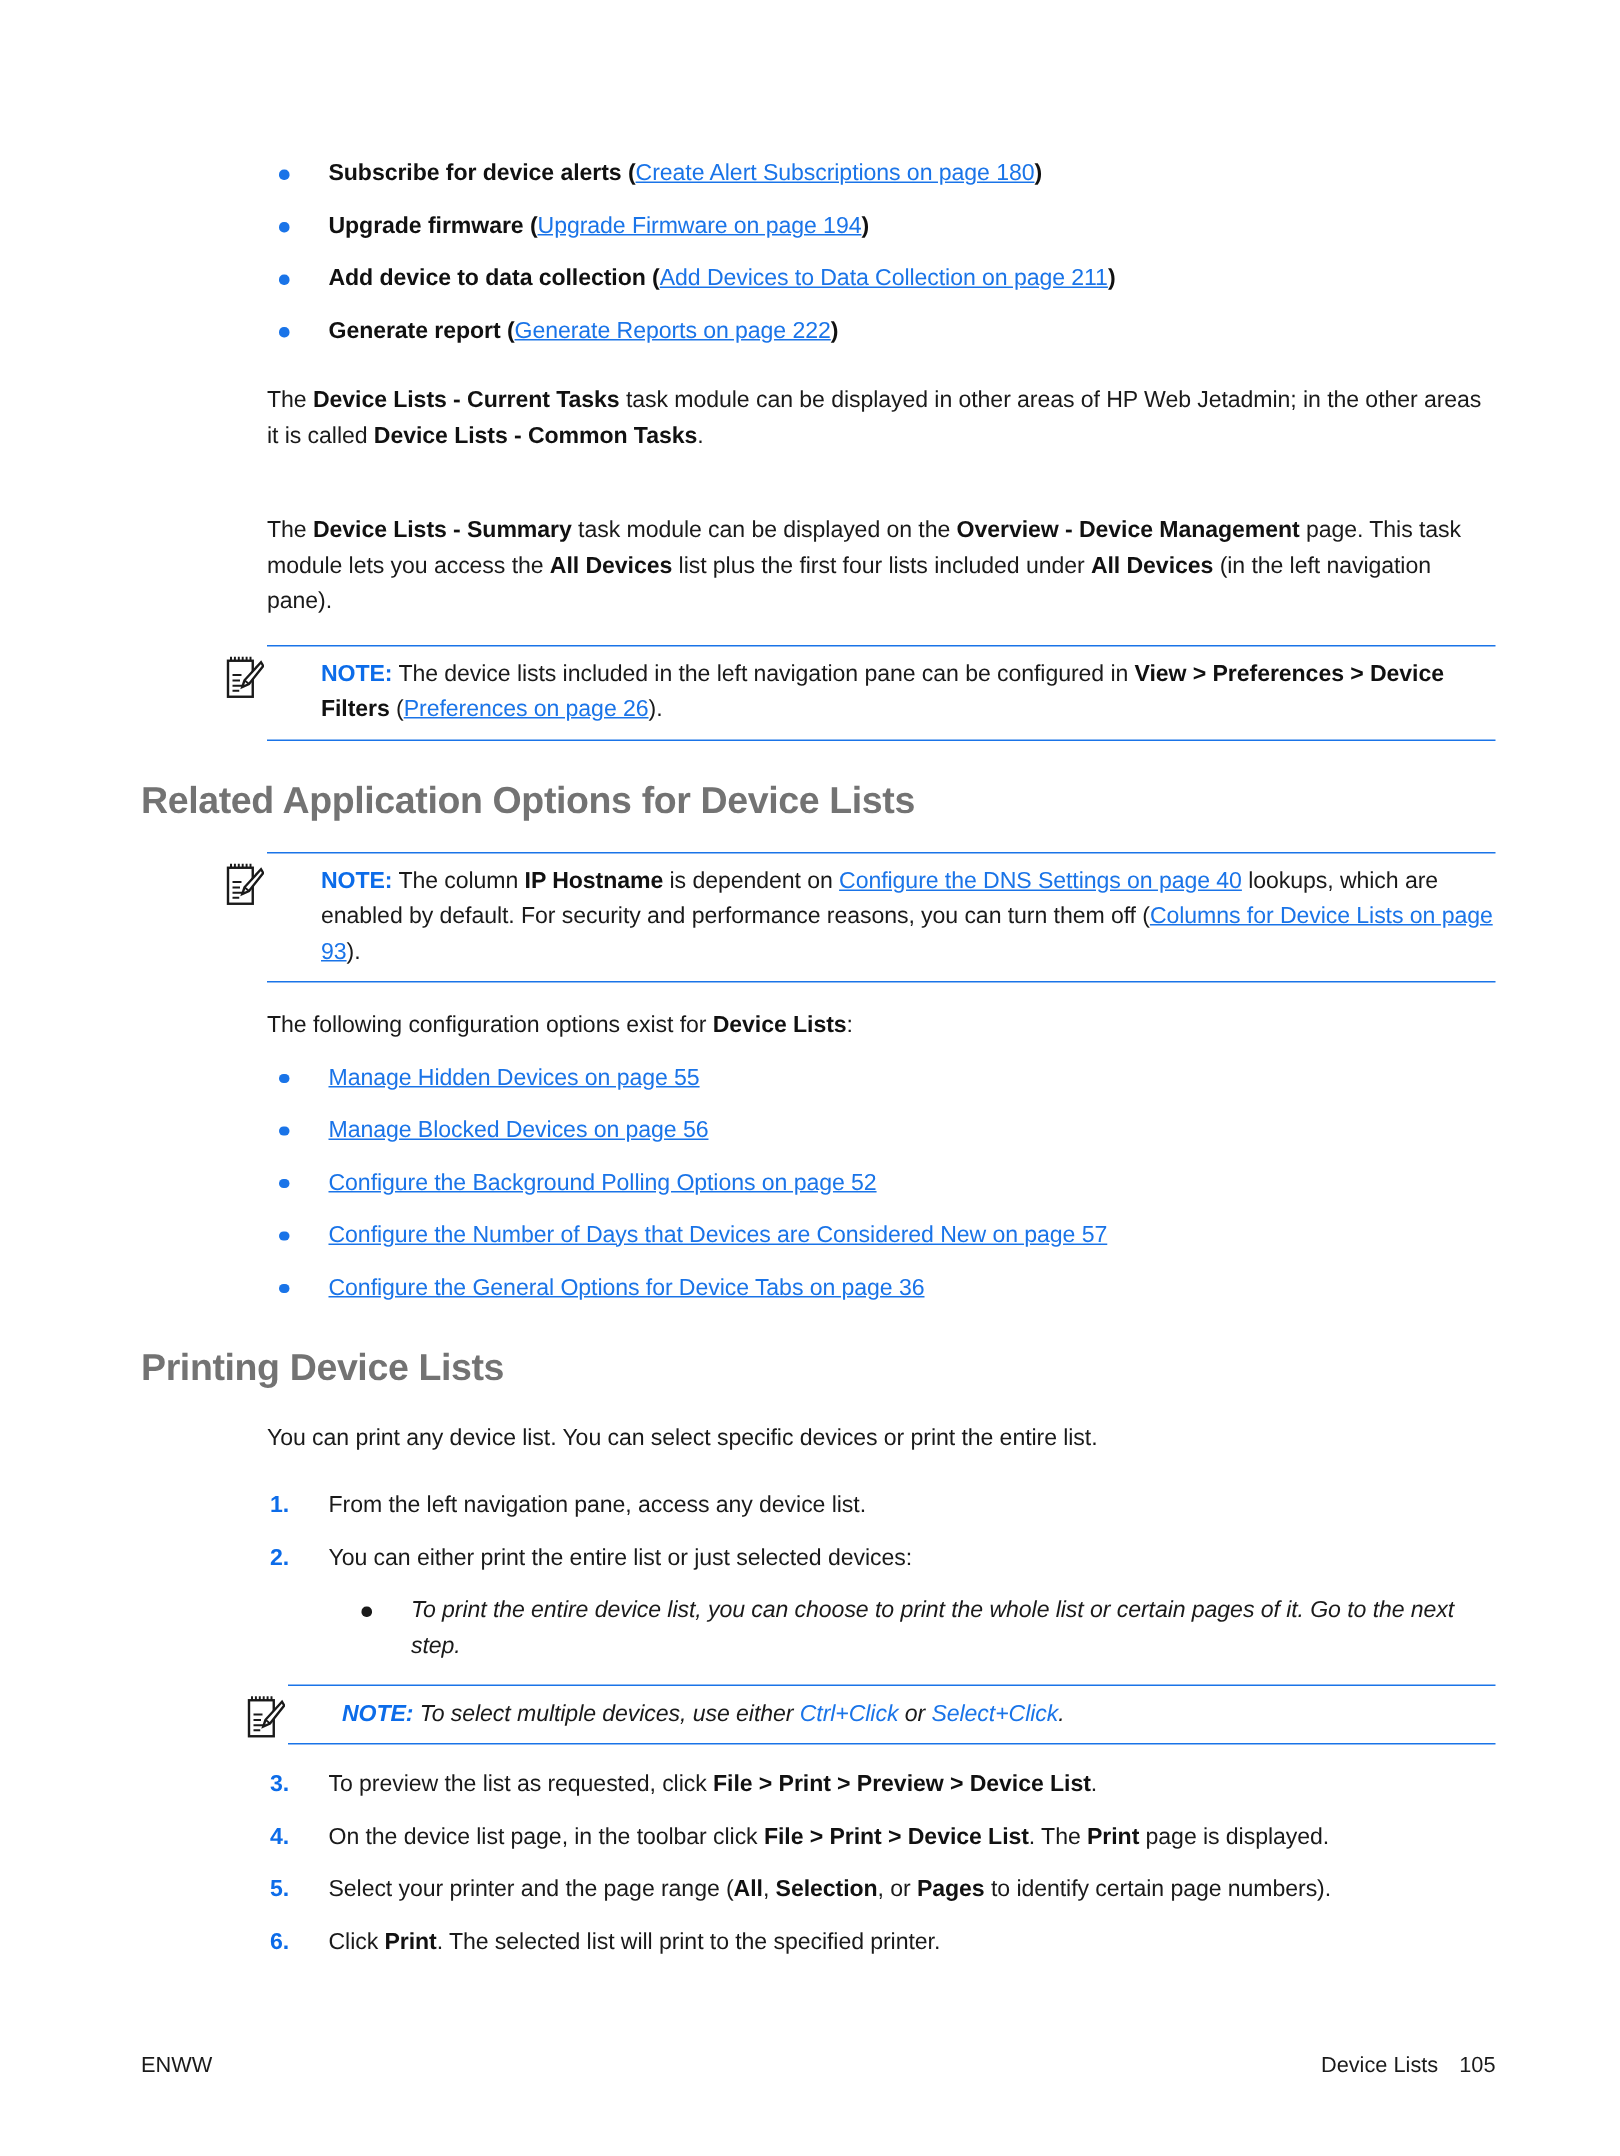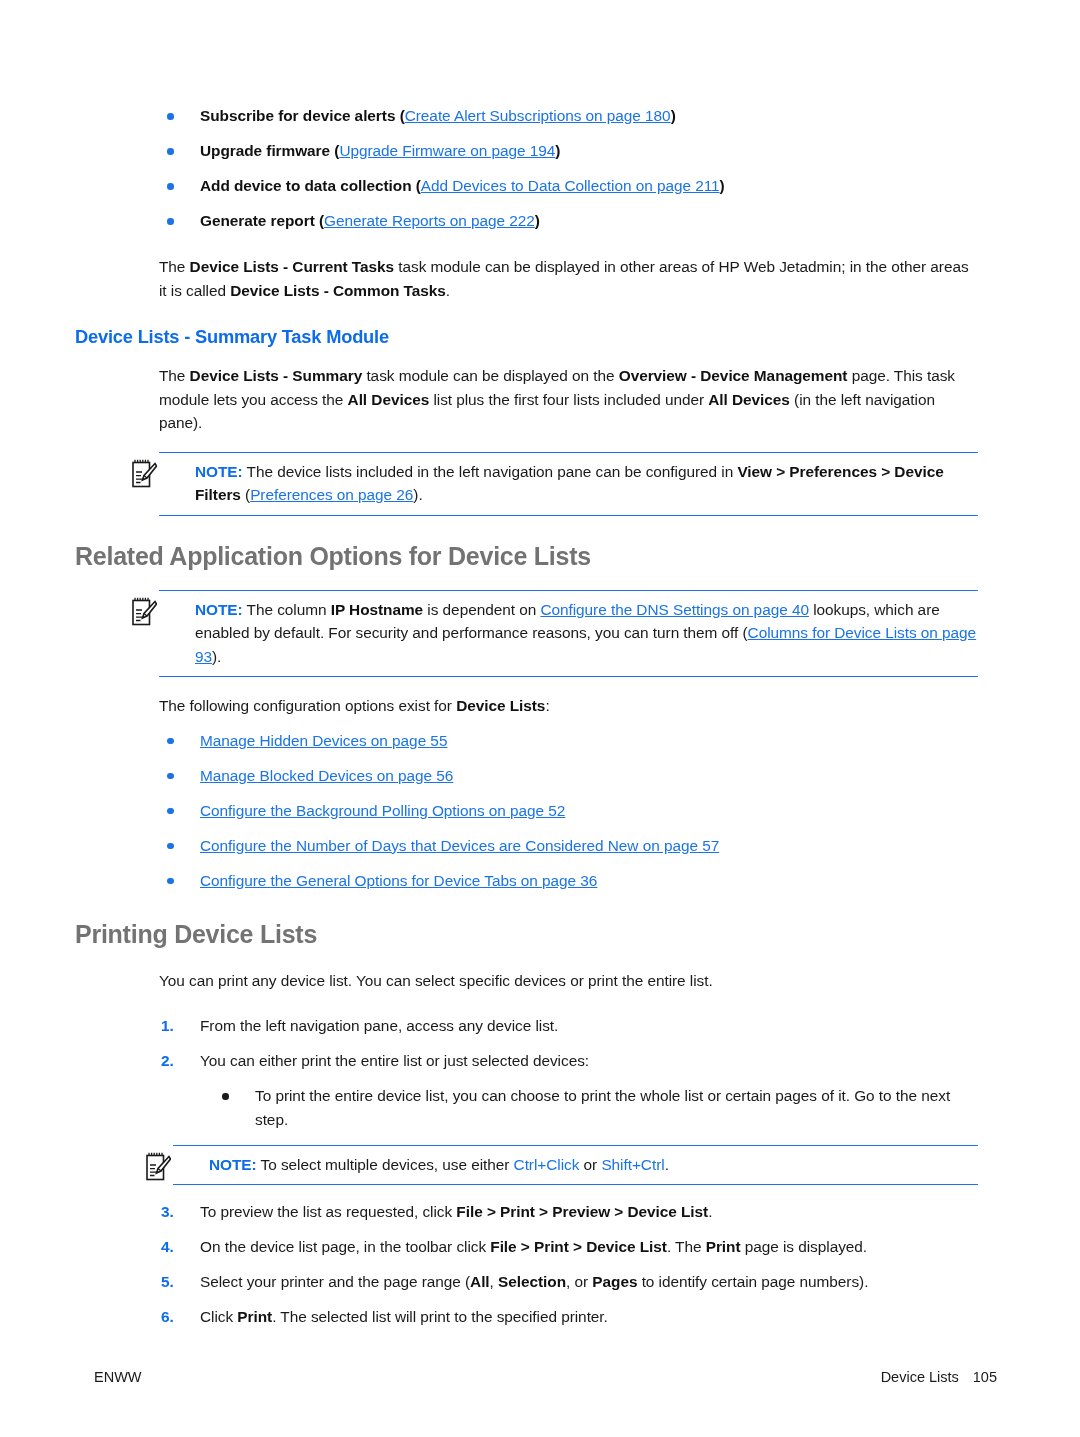--- a/index.html
+++ b/index.html
@@ -9,21 +9,21 @@
     background:#ffffff;
     font-family:"Liberation Sans", sans-serif;
     color:#1a1a1a;
     -webkit-font-smoothing:antialiased;
     position:relative;
     overflow:hidden;
   }
   .page { position:relative; width:1080px; height:1437px; padding:0; }
 
   
-  .col      { position:relative; margin-left:75px; width:903px; }
+  .col      { position:relative; margin-left:94px; width:903px; }
   .indent   { margin-left:84px; }   
   .body-txt { font-size:15.4px; line-height:23.5px; letter-spacing:-0.05px; }
 
   h1.sec {
     color:#737373;
     font-size:25px;
     font-weight:bold;
     letter-spacing:-0.25px;
     margin:0;
     padding:0;
@@ -136,21 +136,20 @@
         </li>
       </ul>
 
       <div class="gap-s"></div>
 
       <p class="para body-txt"><span>The </span><b>Device Lists - Current Tasks</b><span> task module can be displayed in other areas of HP Web Jetadmin; in the other areas it is called </span><b>Device Lists - Common Tasks</b><span>.</span></p>
     </div>
 
     <div style="height:24px;"></div>
 
-    <h2 class="sub">Device Lists - Summary Task Module</h2>
 
     <div style="height:16px;"></div>
 
     <div class="indent">
       <p class="para body-txt"><span>The </span><b>Device Lists - Summary</b><span> task module can be displayed on the </span><b>Overview - Device Management</b><span> page. This task module lets you access the </span><b>All Devices</b><span> list plus the first four lists included under </span><b>All Devices</b><span> (in the left navigation pane).</span></p>
 
       <div class="gap-m"></div>
 
       <div class="note">
         <svg class="note-ico" viewBox="0 0 26 30">
@@ -214,37 +213,37 @@
       <div class="gap-s"></div>
 
 
       <div class="gap-s"></div>
 
       <ol class="nl body-txt">
         <li><span>From the left navigation pane, access any device list.</span></li>
         <li><span>You can either print the entire list or just selected devices:</span></li>
       </ol>
 
-      <div style="margin-left:55px; margin-top:8px;">
+      <div style="margin-left:55px; margin-top:8px;font-style:italic;">
         <ul class="bl dark body-txt">
           <li><span>To print the entire device list, you can choose to print the whole list or certain pages of it. Go to the next step.</span></li>
         </ul>
 
         <div style="height:2px;"></div>
 
         <div class="note" style="margin-left:-41px;">
           <svg class="note-ico" viewBox="0 0 26 30">
             <rect x="2" y="3.5" width="16.5" height="24" fill="#ffffff" stroke="#1a1a1a" stroke-width="1.6"></rect>
             <path d="M4 3.5 L4 0.8 M6.6 3.5 L6.6 0.8 M9.2 3.5 L9.2 0.8 M11.8 3.5 L11.8 0.8 M14.4 3.5 L14.4 0.8 M17 3.5 L17 0.8" stroke="#1a1a1a" stroke-width="1.3"></path>
             <path d="M5 13 L11 13 M5 16.6 L10 16.6 M5 20.2 L12 20.2 M5 23.5 L9.5 23.5" stroke="#1a1a1a" stroke-width="1.3"></path>
             <path d="M24 4.5 L13 16.5 L11.5 21 L16 19 L25.5 7 Z" fill="#ffffff" stroke="#1a1a1a" stroke-width="1.6"></path>
             <path d="M13 16.5 L16 19" stroke="#1a1a1a" stroke-width="1.2"></path>
           </svg>
           <div class="note-body body-txt">
-            <span class="note-lbl">NOTE:</span><span>   To select multiple devices, use either </span><span class="klink">Ctrl+Click</span><span> or </span><span class="klink">Shift+Ctrl</span><span>.</span>
+            <span class="note-lbl">NOTE:</span><span>   To select multiple devices, use either </span><span class="klink">Ctrl+Click</span><span> or </span><span class="klink">Select+Click</span><span>.</span>
           </div>
         </div>
       </div>
 
       <div style="height:15px;"></div>
 
       <ol class="nl body-txt" style="counter-reset:step 2;">
         <li><span>To preview the list as requested, click </span><b>File &gt; Print &gt; Preview &gt; Device List</b><span>.</span></li>
         <li><span>On the device list page, in the toolbar click </span><b>File &gt; Print &gt; Device List</b><span>. The </span><b>Print</b><span> page is displayed.</span></li>
         <li><span>Select your printer and the page range (</span><b>All</b><span>, </span><b>Selection</b><span>, or </span><b>Pages</b><span> to identify certain page numbers).</span></li>

